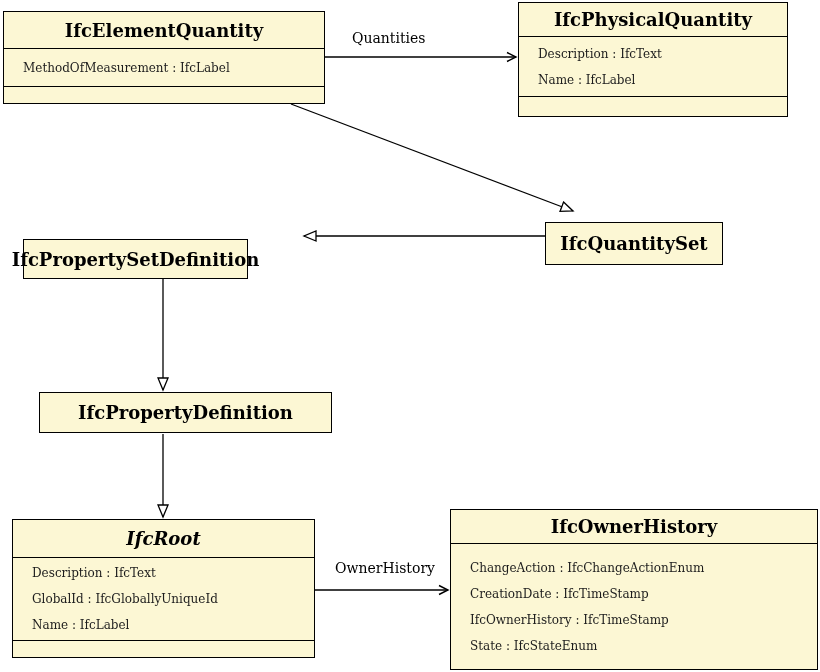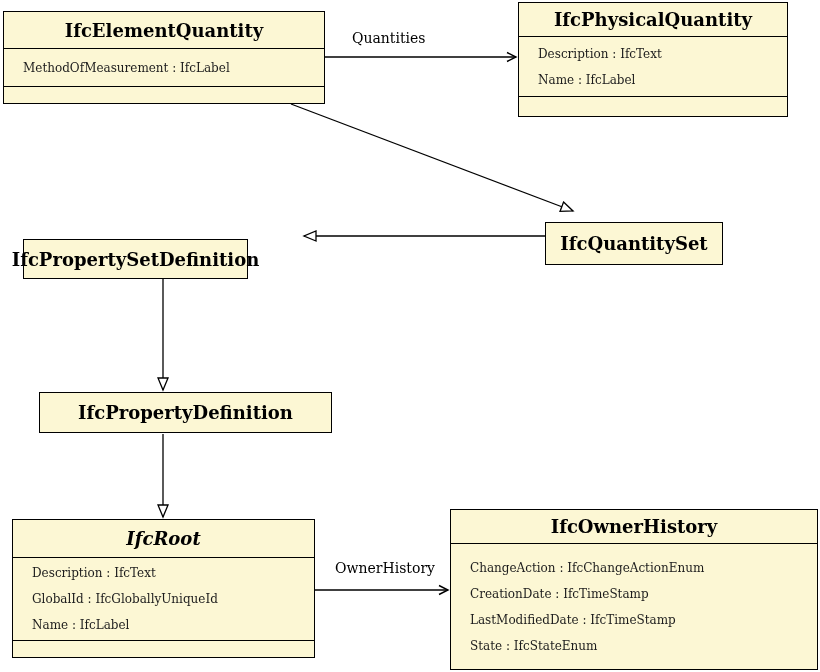--- a/index.html
+++ b/index.html
@@ -125,17 +125,17 @@
     <div>Name : IfcLabel</div>
   </div>
   <div class="uml-empty" style="height:17px;"></div>
 </div>
 
 <div class="uml-class" style="left:450px; top:509px; width:368px; height:161px;">
   <div class="uml-title" style="height:33px;">IfcOwnerHistory</div>
   <div class="uml-attrs">
     <div>ChangeAction : IfcChangeActionEnum</div>
     <div>CreationDate : IfcTimeStamp</div>
-    <div>LastModifiedDate : IfcTimeStamp</div>
+    <div>IfcOwnerHistory : IfcTimeStamp</div>
     <div>State : IfcStateEnum</div>
   </div>
 
 </div>
 
 </body></html>

